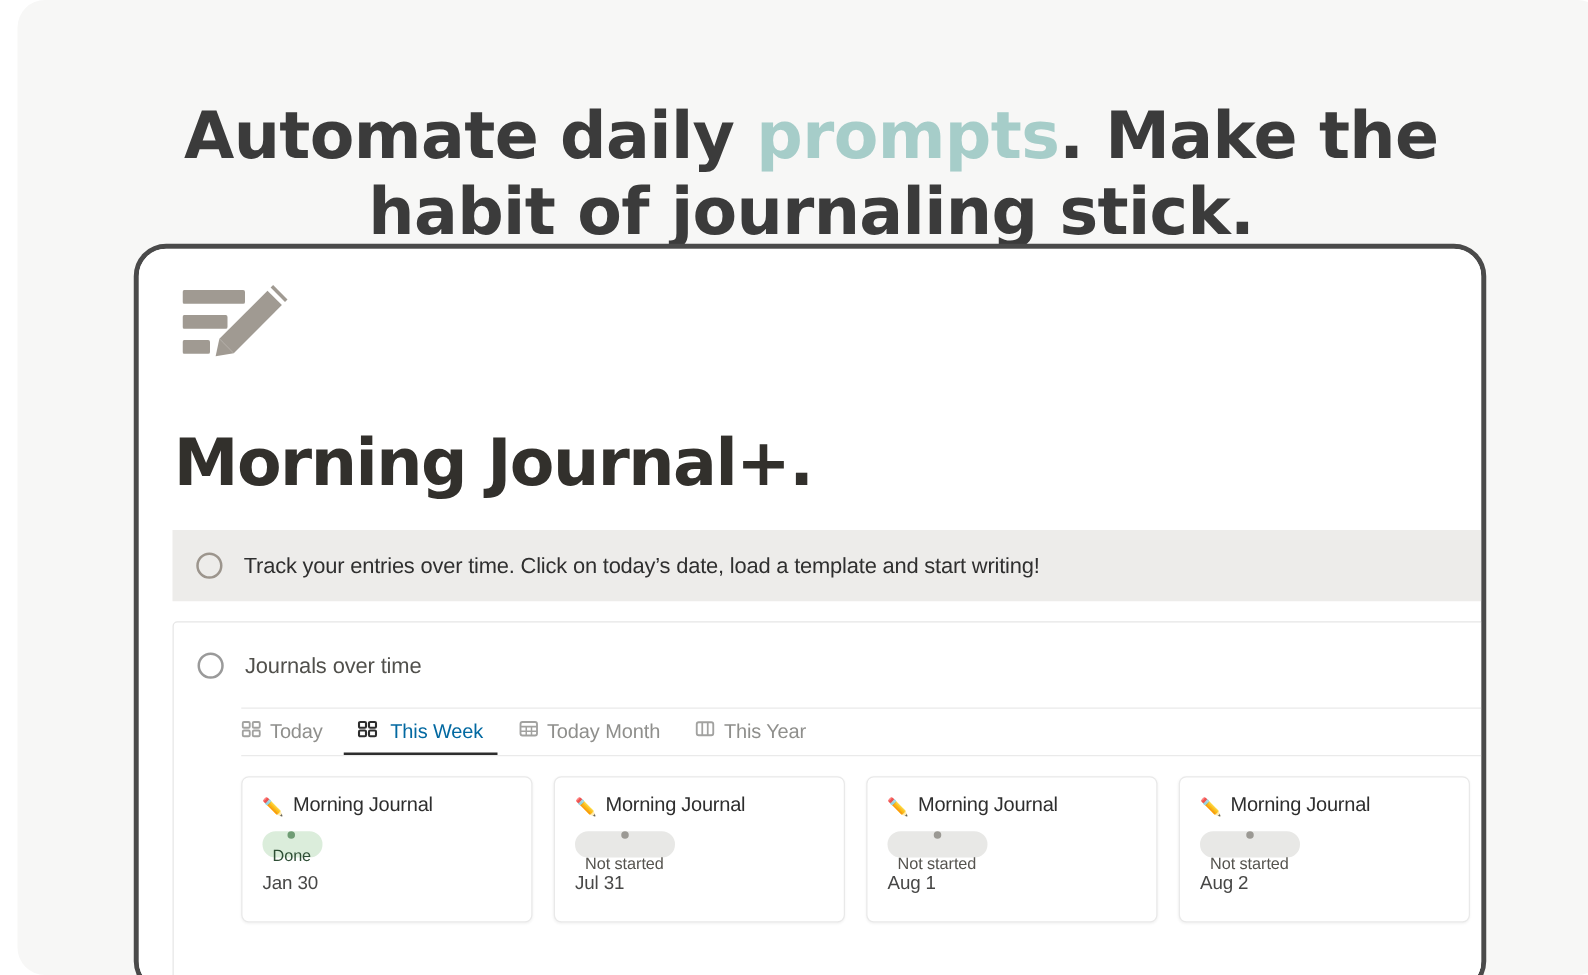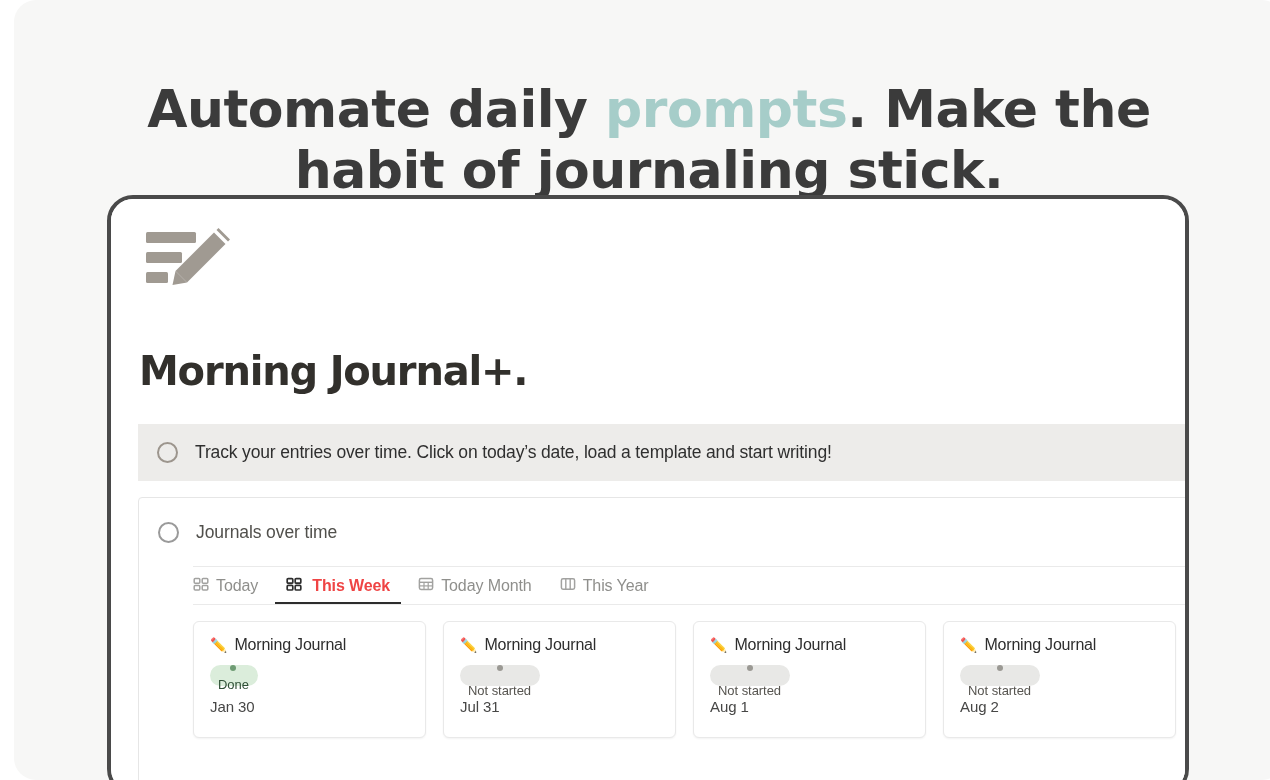--- a/index.html
+++ b/index.html
@@ -73,21 +73,21 @@
     height: 62px;
   }
 
   
   .doc-title {
     position: absolute;
     left: 28px;
     top: 148px;
     font-family: "DejaVu Sans", sans-serif;
     font-weight: 700;
-    font-size: 40px;
+    font-size: 52px;
     line-height: 48px;
     letter-spacing: -1.2px;
     color: #32302c;
     white-space: nowrap;
   }
 
   
   .callout {
     position: absolute;
     left: 27px;
@@ -174,22 +174,22 @@
     font-size: 16px;
     color: #8f8f8c;
     letter-spacing: -0.1px;
     position: relative;
     cursor: pointer;
     white-space: nowrap;
     justify-content: flex-end;
   }
   .tab:first-child { padding-left: 0; }
   .tab.active {
-    color: #ef4444;
-    font-weight: 700;
+    color: #0369a1;
+    font-weight: 400;
     gap: 10px;
   }
   .tab.active:after {
     content: "";
     position: absolute;
     left: -11px;
     right: 3px;
     bottom: 0;
     height: 2.5px;
     background: #2d2d2d;

